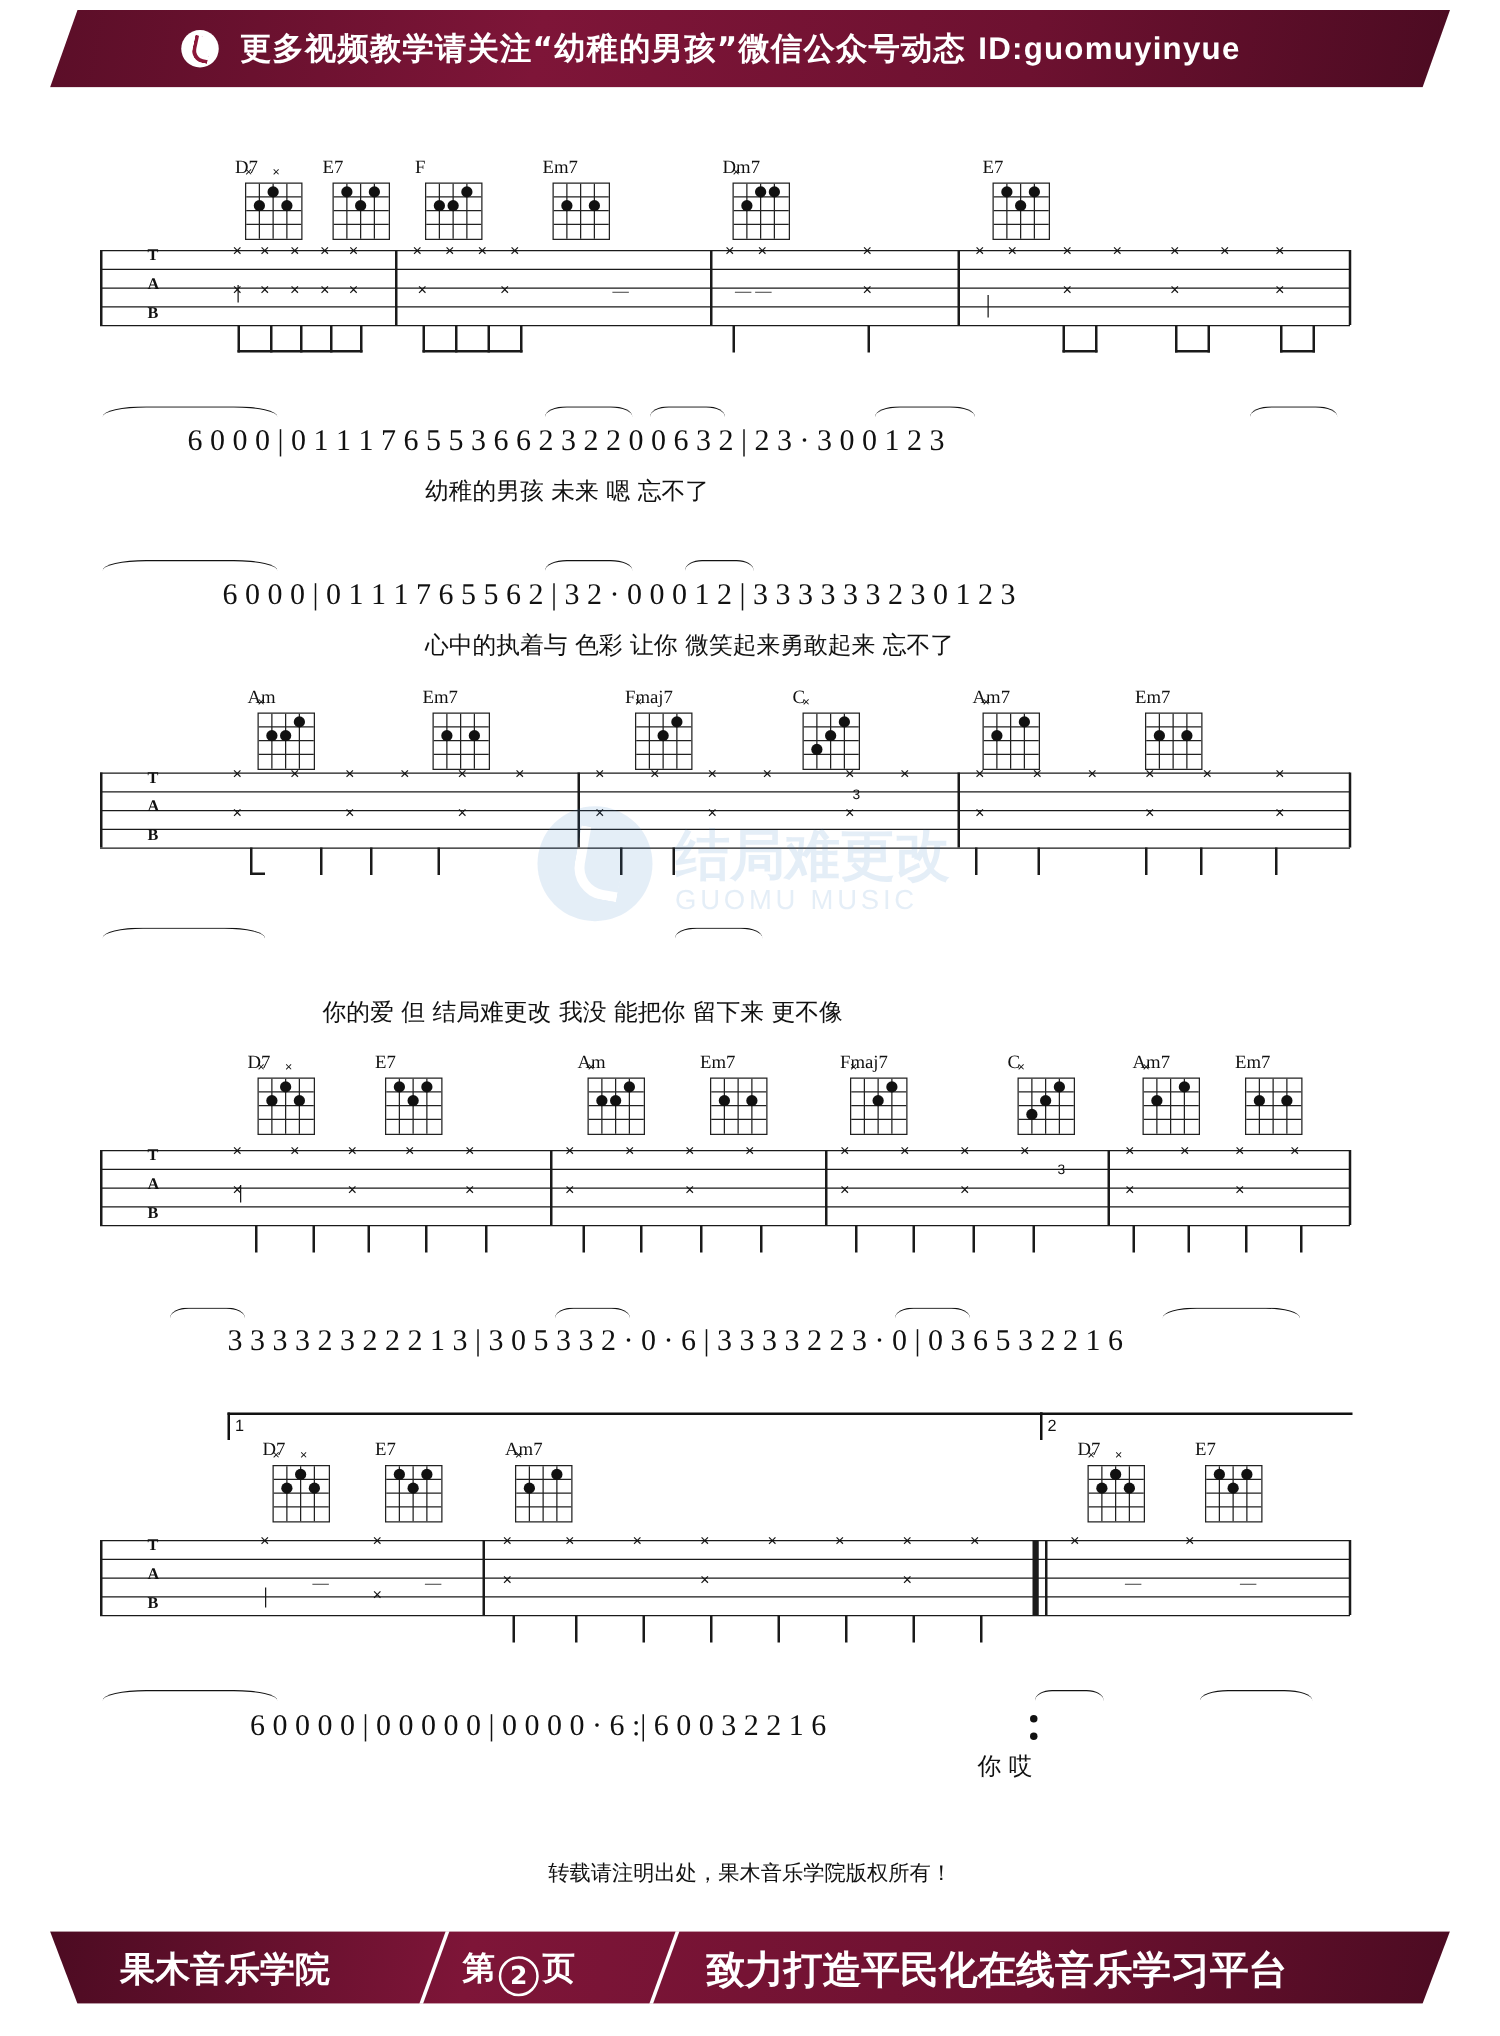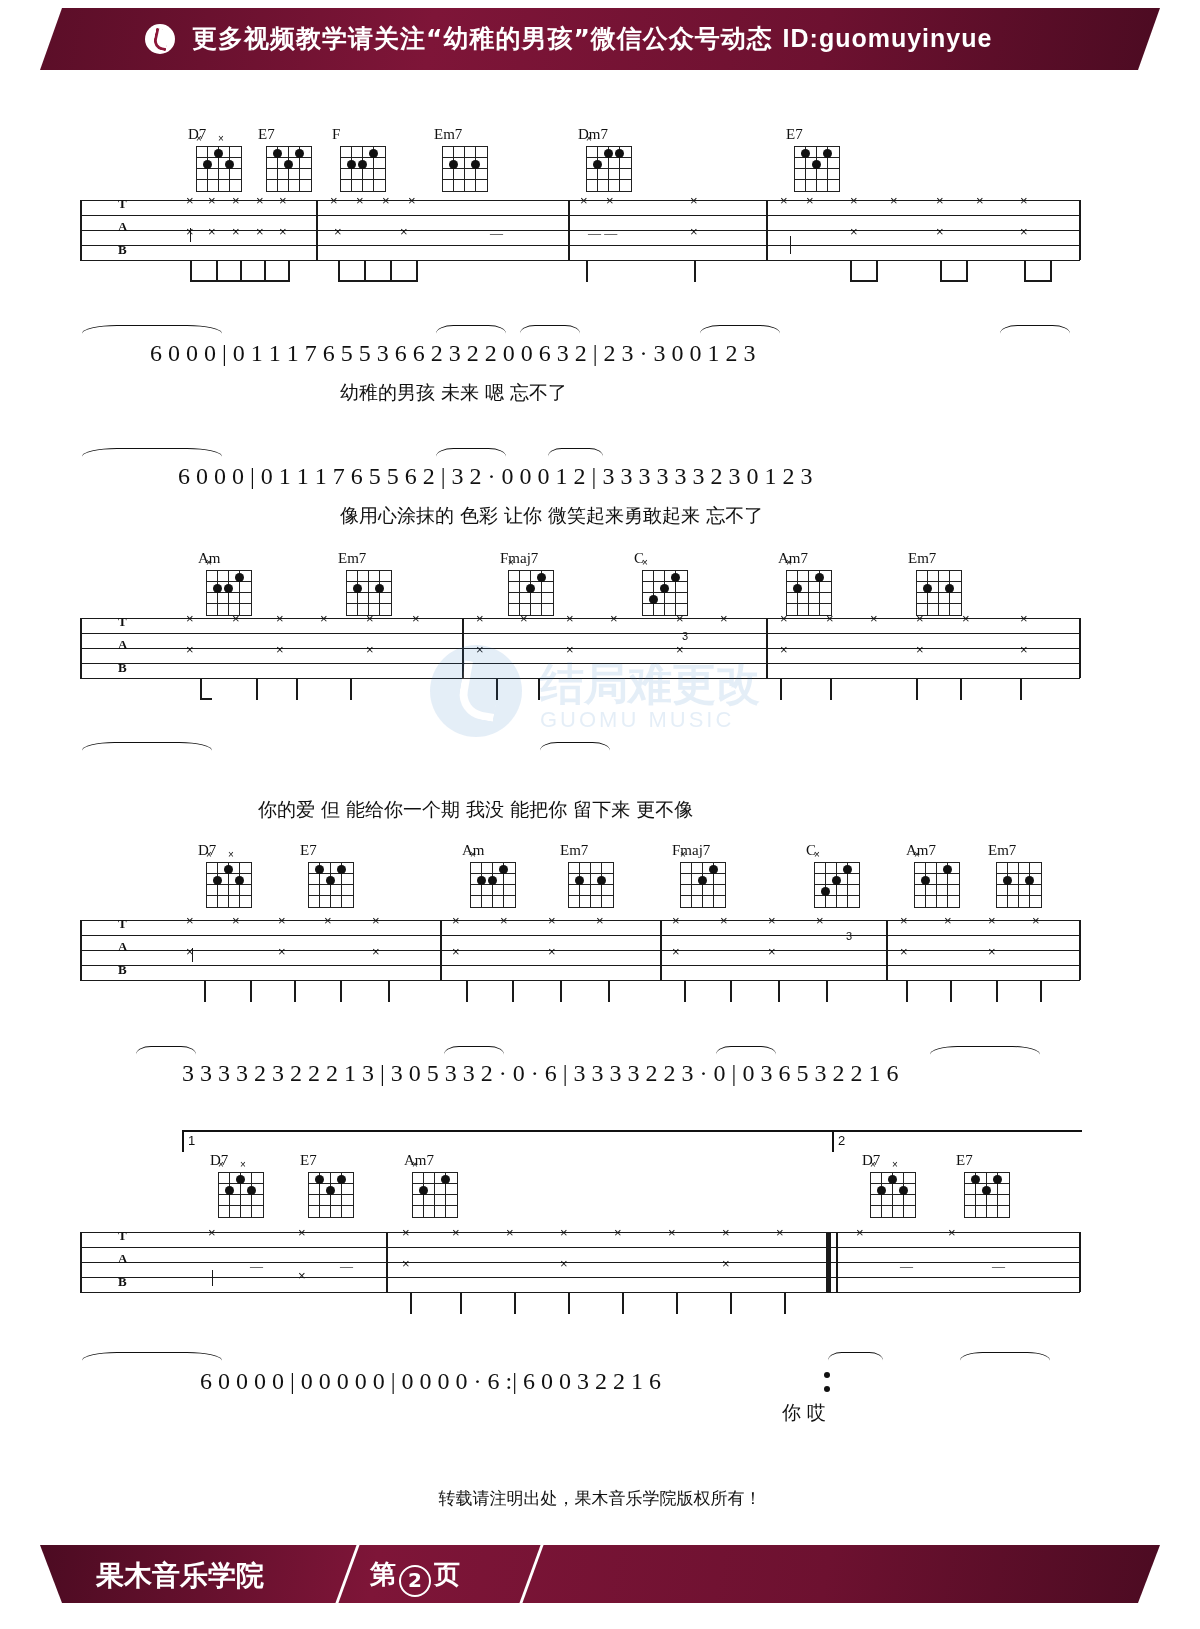--- a/index.html
+++ b/index.html
@@ -291,21 +291,21 @@
 <div class="slur" style="left:520px;top:325px;width:60px;"></div>
 <div class="slur" style="left:700px;top:325px;width:80px;"></div>
 <div class="slur" style="left:1000px;top:325px;width:70px;"></div>
 <div class="numrow" style="left:150px;top:340px;">6 0 0 0 | 0 1 1 1 7 6 5 5 3 6  6 2 3 2 2 0  0 6 3 2 | 2 3 · 3    0      0 1 2 3</div>
 <div class="lyric" style="left:340px;top:380px;">幼稚的男孩 未来        嗯                忘不了</div>
 
 <div class="slur" style="left:82px;top:448px;width:140px;"></div>
 <div class="slur" style="left:436px;top:448px;width:70px;"></div>
 <div class="slur" style="left:548px;top:448px;width:55px;"></div>
 <div class="numrow" style="left:178px;top:463px;">6 0 0 0 | 0 1 1 1 7 6 5 5 6 2 | 3 2 ·  0 0 0  1 2 | 3 3 3 3 3 3 2 3 0 1 2 3</div>
-<div class="lyric" style="left:340px;top:503px;">像用心涂抹的 色彩          让你 微笑起来勇敢起来 忘不了</div>
+<div class="lyric" style="left:340px;top:503px;">心中的执着与 色彩          让你 微笑起来勇敢起来 忘不了</div>
 
 <div class="chordbox" style="left:198px;top:570px;">
   <div class="chordname">Am</div>
   <div class="grid">
     <div class="v" style="left:10px"></div>
         <div class="v" style="left:21px"></div>
         <div class="v" style="left:32px"></div>
     <div class="h" style="top:10px"></div>
         <div class="h" style="top:21px"></div>
         <div class="h" style="top:32px"></div>
@@ -439,21 +439,21 @@
 <div class="stem" style="left:1020px;top:678px;height:22px;"></div>
 
 <div class="watermark">
   <div class="wm-circle"></div>
   <div class="wm-title">结局难更改</div>
   <div class="wm-sub">GUOMU MUSIC</div>
 </div>
 
 <div class="slur" style="left:82px;top:742px;width:130px;"></div>
 <div class="slur" style="left:540px;top:742px;width:70px;"></div>
-<div class="lyric" style="left:258px;top:797px;">你的爱      但 能给你一个期     我没 能把你    留下来 更不像</div>
+<div class="lyric" style="left:258px;top:797px;">你的爱      但 结局难更改     我没 能把你    留下来 更不像</div>
 
 <div class="chordbox" style="left:198px;top:862px;">
   <div class="chordname">D7</div>
   <div class="grid">
     <div class="v" style="left:10px"></div>
         <div class="v" style="left:21px"></div>
         <div class="v" style="left:32px"></div>
     <div class="h" style="top:10px"></div>
         <div class="h" style="top:21px"></div>
         <div class="h" style="top:32px"></div>
@@ -764,13 +764,14 @@
 <div class="copyline">转载请注明出处，果木音乐学院版权所有！</div>
 
 <div class="footer">
   <div class="footer-bg"></div>
   <div class="footer-sep" style="left:306px;"></div>
   <div class="footer-sep" style="left:490px;"></div>
   <div class="footer-name">果木音乐学院</div>
   <div class="footer-page">
     <span>第</span><span class="circ">2</span><span>页</span>
   </div>
+  <div class="footer-slogan">致力打造平民化在线音乐学习平台</div>
 </div>
 
 </body></html>

